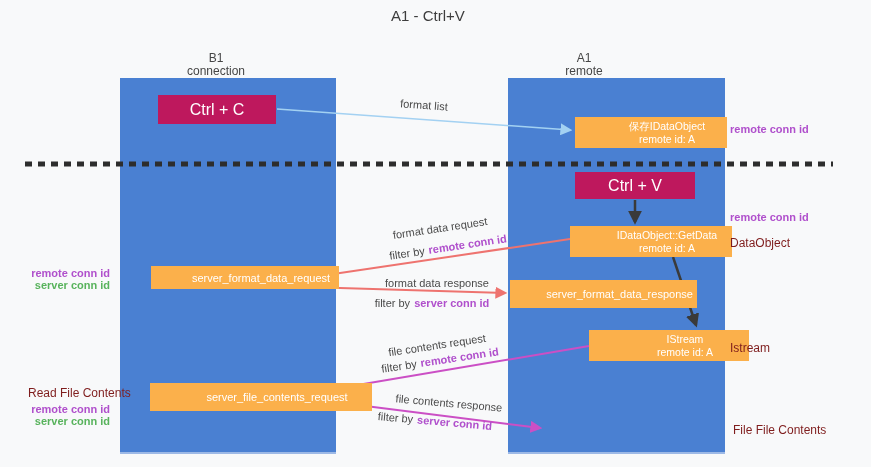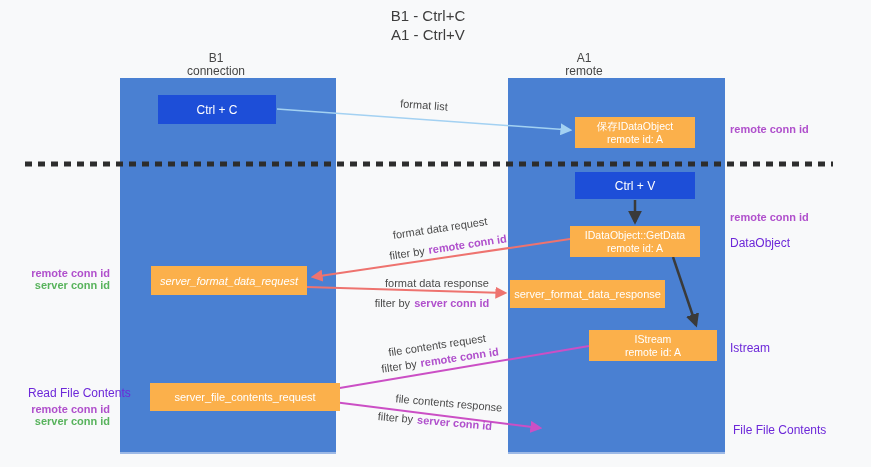--- a/index.html
+++ b/index.html
@@ -18,44 +18,43 @@
   .lane {
     position:absolute; top:78px; height:374px; background:#4a80d2;
     box-shadow:0 2px 0 #9db9e6; z-index:1;
   }
   .arrow-layer { position:absolute; left:0; top:0; z-index:2; }
   .node {
     position:absolute; display:flex; flex-direction:column; align-items:center;
     justify-content:center; color:#ffffff; text-align:center; z-index:3;
     white-space:nowrap;
   }
-  .node.orange { background:#fbb04b; font-size:11px; }
-  .node.green  { background:#1d4ed8; font-size:12px; }
+  .node.orange { background:#fbb04b; font-size:11px;padding-left:32px; }
+  .node.green  { background:#be185d; font-size:16px; }
   .node.two-line { font-size:10.5px; line-height:13px; }
   .edge-label {
     position:absolute; text-align:center; font-size:11px; color:#4a4a4a;
     z-index:4; white-space:nowrap;
   }
   .rot-up { transform:rotate(-8.5deg); }
   .rot-down { transform:rotate(5deg); }
   .rot-slight { transform:rotate(4deg); }
   .purple { color:#b050cc; font-weight:bold; margin-left:4px; }
-  .ann { position:absolute; z-index:4; white-space:nowrap; font-size:12px; color:#6d28d9; }
+  .ann { position:absolute; z-index:4; white-space:nowrap; font-size:12px; color:#7f1d1d; }
   .ann.purple-b { color:#b050cc; font-weight:bold; font-size:11px; margin-left:0; }
   .ann.green-b  { color:#58b35c; font-weight:bold; font-size:11px; }
   .left-stack { position:absolute; left:5px; width:105px; text-align:right; z-index:4; }
   .left-stack .row { white-space:nowrap; }
 </style>
 </head>
 <body>
 
 <div class="canvas">
 
   <div class="title">
-    <div>B1 - Ctrl+C</div>
     <div>A1 - Ctrl+V</div>
   </div>
 
   <div class="lane-header" style="left:156px;">
     <div>B1</div>
     <div>connection</div>
   </div>
   <div class="lane-header" style="left:524px;">
     <div>A1</div>
     <div>remote</div>
@@ -108,21 +107,21 @@
 
   <div class="node green" style="left:575px;top:172px;width:120px;height:27px;">
     <div>Ctrl + V</div>
   </div>
 
   <div class="node orange two-line" style="left:570px;top:226px;width:130px;height:31px;">
     <div>IDataObject::GetData</div>
     <div>remote id: A</div>
   </div>
 
-  <div class="node orange" style="left:151px;top:266px;width:156px;height:29px;font-style:italic;">
+  <div class="node orange" style="left:151px;top:266px;width:156px;height:23px;">
     <div>server_format_data_request</div>
   </div>
 
   <div class="node orange" style="left:510px;top:280px;width:155px;height:28px;">
     <div>server_format_data_response</div>
   </div>
 
   <div class="node orange two-line" style="left:589px;top:330px;width:128px;height:31px;">
     <div>IStream</div>
     <div>remote id: A</div>

